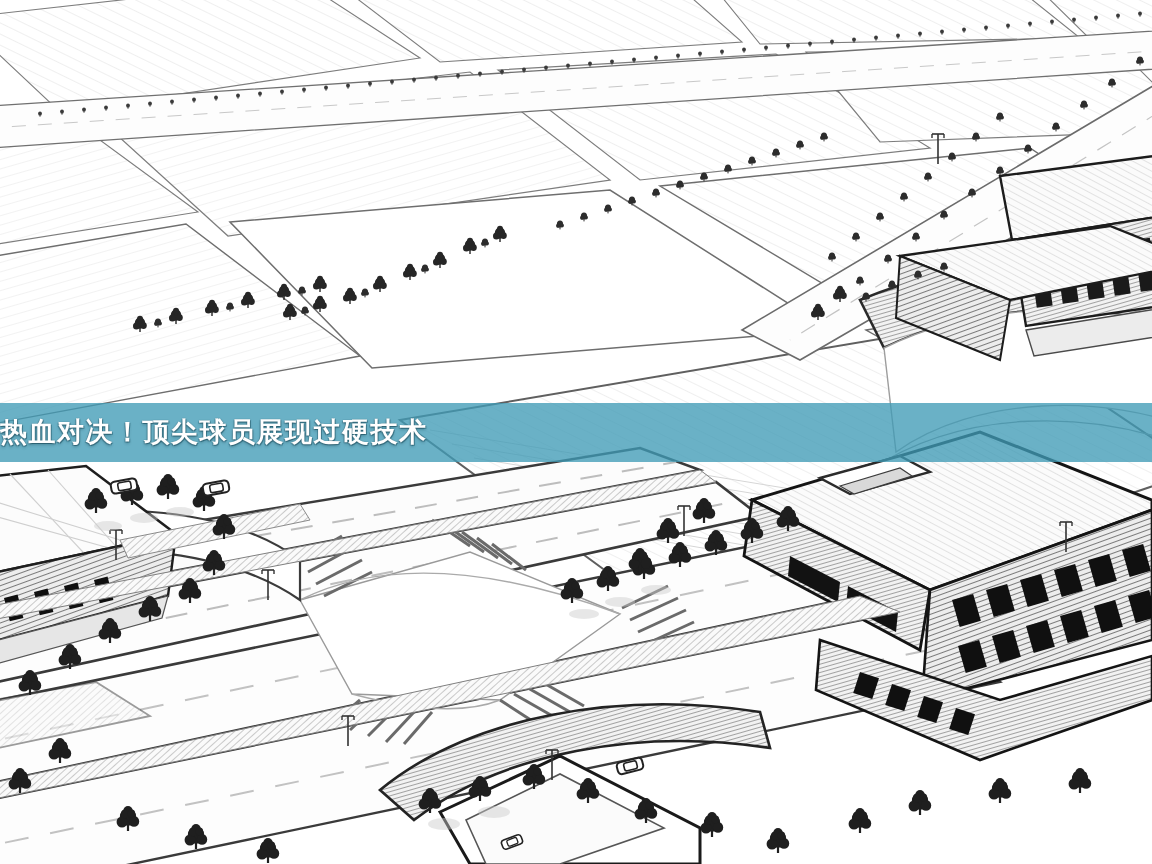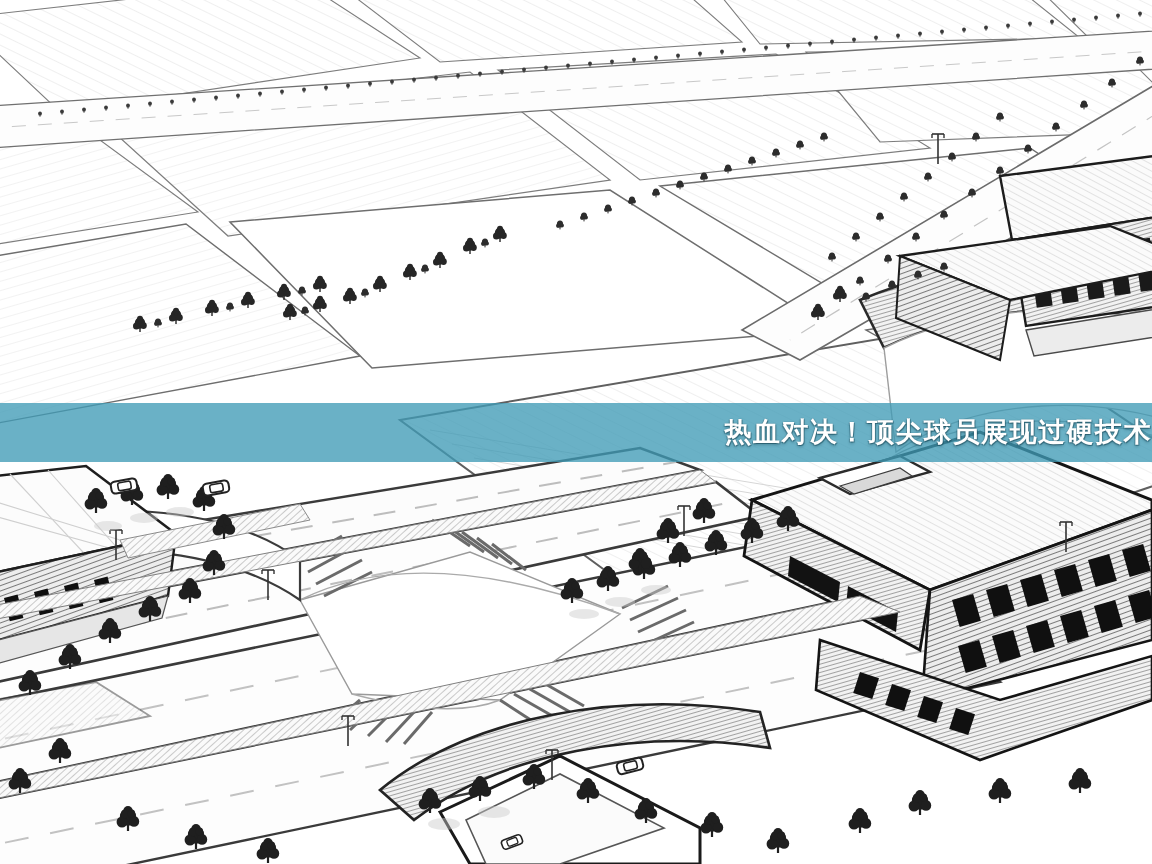--- a/index.html
+++ b/index.html
@@ -21,21 +21,21 @@
 
   
   #banner{
     position:absolute;
     left:0;
     top:403px;
     width:1152px;
     height:59px;
     display:flex;
     align-items:center;
-    justify-content:flex-end;
+    justify-content:flex-start;
     background:rgba(64,155,182,0.78);
     box-sizing:border-box;
   }
   #banner-title{
     color:#ffffff;
     font-size:27px;
     line-height:1;
     font-weight:bold;
     letter-spacing:1.5px;
     white-space:nowrap;

